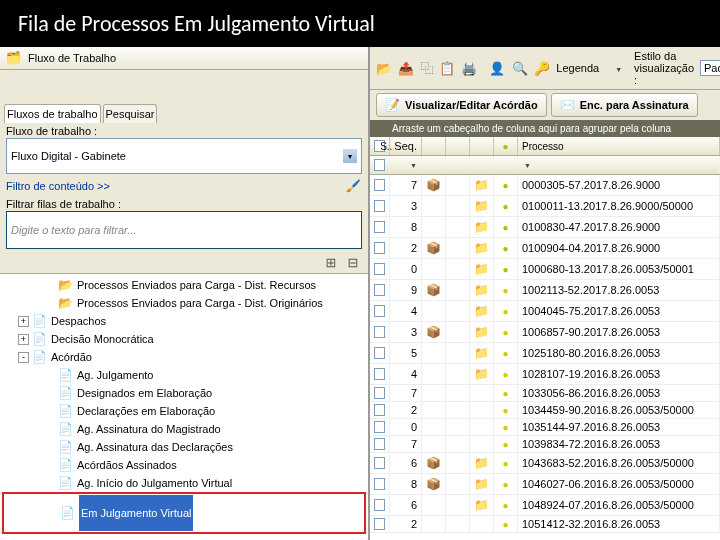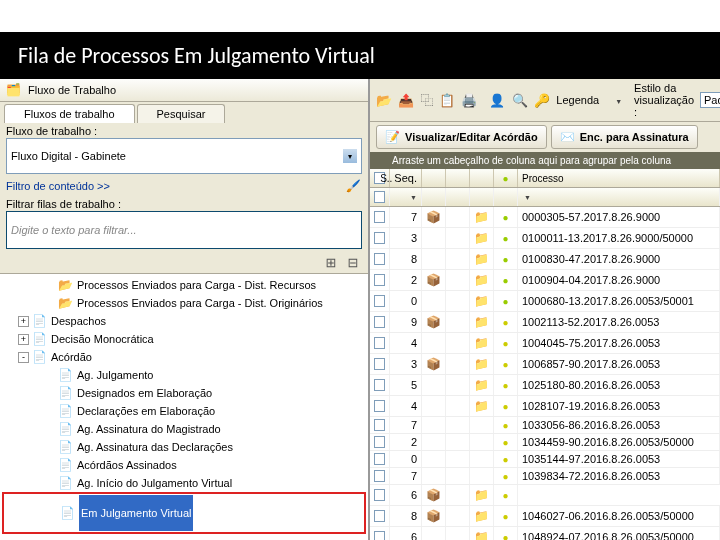--- a/index.html
+++ b/index.html
@@ -1,23 +1,23 @@
 <!DOCTYPE html>
 <html><head>
 <meta charset="utf-8">
 <style>
   * { box-sizing: border-box; margin: 0; padding: 0; font-family: Tahoma, Arial, sans-serif; font-size: 11px; }
   body { background: #fff; width: 720px; height: 540px; overflow: hidden; }
-  .titlebar { background: #000; color: #fff; padding: 10px 18px; font-size: 22px; font-family: Calibri, Arial; margin-top: 32px; }
+  .titlebar { background: #000; color: #fff; padding: 10px 18px; font-size: 22px; font-family: Calibri, Arial; }
   .content { display: flex; height: calc(540px - 44px); }
   .left-panel { width: 370px; border-right: 2px solid #999; display: flex; flex-direction: column; background: #ece9d8; }
   .right-panel { flex: 1; display: flex; flex-direction: column; background: #ece9d8; overflow: hidden; }
   .panel-header { background: linear-gradient(#fdfdfb, #ece9d8); border-bottom: 1px solid #aca899; padding: 3px 6px; display: flex; align-items: center; gap: 6px; }
   .tabs { display: flex; gap: 2px; padding: 2px 4px 0; background: #ece9d8; }
-  .tab { padding: 3px 19px; background: #f5f3e9; border: 1px solid #aca899; border-bottom: none; border-radius: 3px 3px 0 0; cursor: pointer; }
+  .tab { padding: 3px 2px; background: #f5f3e9; border: 1px solid #aca899; border-bottom: none; border-radius: 3px 3px 0 0; cursor: pointer; margin-top: 32px; }
   .tab.active { background: #fff; }
   .form-row { padding: 2px 6px; background: #ece9d8; }
   .form-label { font-size: 11px; margin-bottom: 1px; }
   .dropdown { width: 100%; background: #fff; border: 1px solid #7f9db9; padding: 10px 4px; display: flex; justify-content: space-between; align-items: center; }
   .dropdown-arrow { width: 14px; height: 14px; background: linear-gradient(#cde, #9bd); display: flex; align-items: center; justify-content: center; font-size: 8px; }
   .link-row { padding: 2px 6px; color: #003399; cursor: pointer; background: #ece9d8; display: flex; justify-content: space-between; align-items: center; }
   .textinput { width: 100%; background: #fff; border: 1px solid #0c4a6e; padding: 12px 4px; color: #888; font-style: italic; }
   .toolbar-mini { display: flex; justify-content: flex-end; gap: 4px; padding: 2px 6px; background: #ece9d8; border-bottom: 1px solid #aca899; }
   .tree { flex: 1; overflow: auto; background: #fff; padding: 2px; }
   .tree-item { display: flex; align-items: center; gap: 3px; padding: 1px 2px; white-space: nowrap; }
@@ -436,20 +436,21 @@
           <div class="gc col-ico1">
             <span class="ico ico-box"></span>
           </div>
           <div class="gc col-ico2"></div>
           <div class="gc col-ico3">
             <span class="ico ico-folder"></span>
           </div>
           <div class="gc col-flag">
             <span class="ico-flag-y"></span>
           </div>
+          <div class="gc col-proc">1043683-52.2016.8.26.0053/50000</div>
         </div>
         <div class="grid-row">
           <div class="gc col-chk">
             <span class="checkbox"></span>
           </div>
           <div class="gc col-seq">8</div>
           <div class="gc col-ico1">
             <span class="ico ico-box"></span>
           </div>
           <div class="gc col-ico2"></div>

